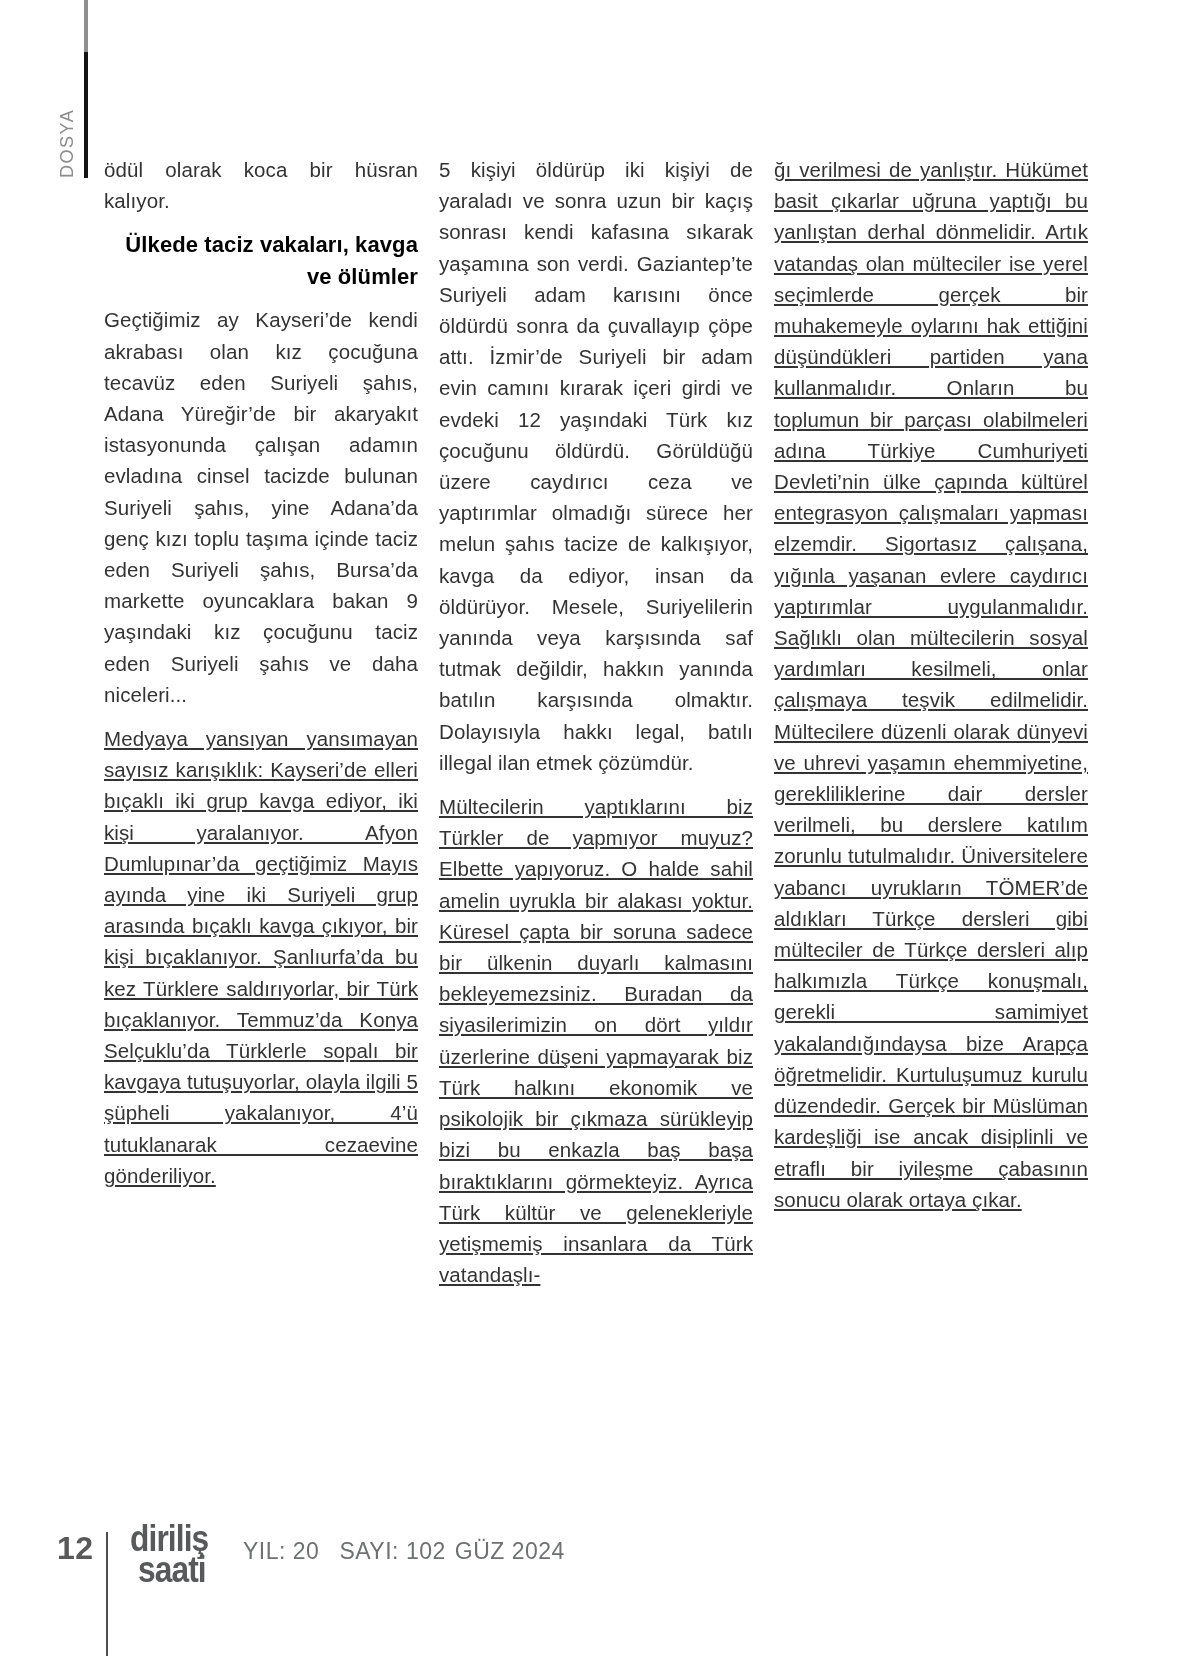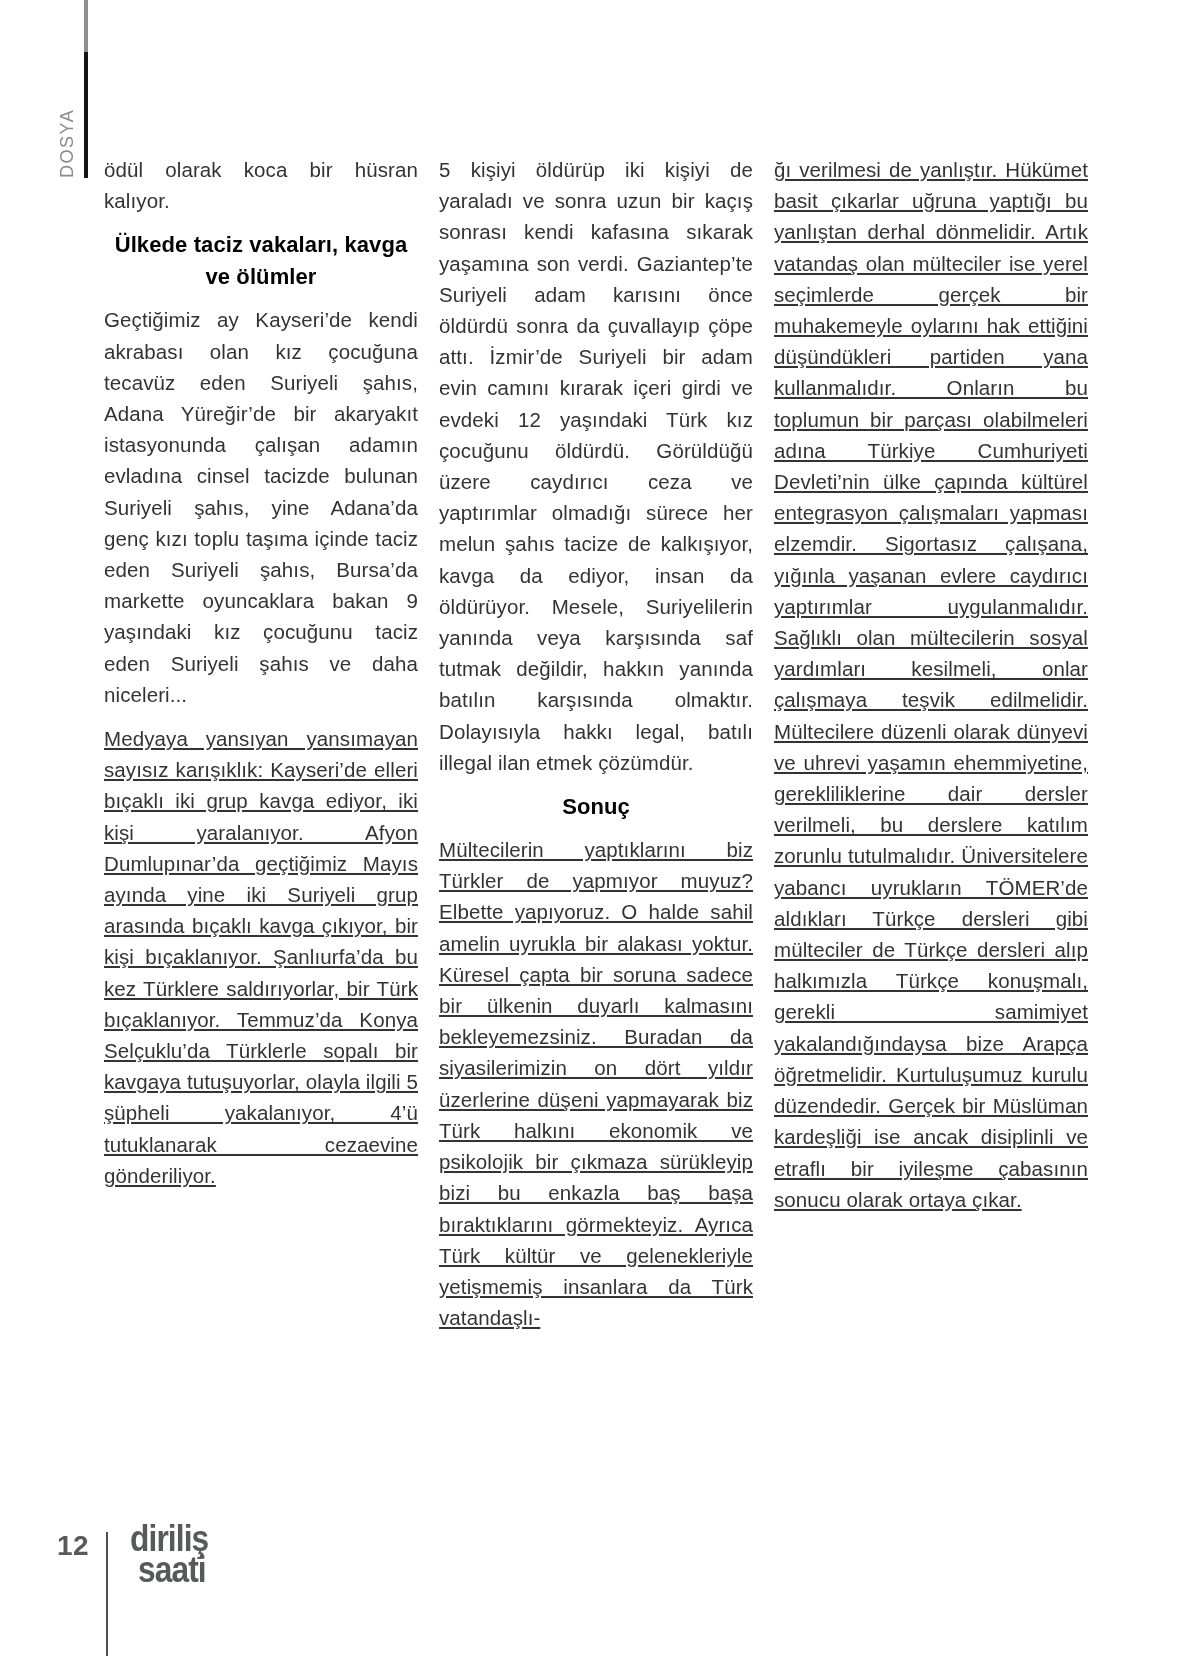--- a/index.html
+++ b/index.html
@@ -37,27 +37,27 @@
     font-size:20.5px;line-height:31.2px;
     color:#333333;
     letter-spacing:0.1px;
   }
   .col p{margin:4px 0 13px 0;}
   .col p:last-child{margin-bottom:0;text-decoration:underline;}
   .col h3{
     margin:0 0 11px 0;
     font-size:22px;line-height:32px;
     color:#000000;font-weight:700;
-    text-align:center;letter-spacing:0.1px;
+    text-align:right;letter-spacing:0.1px;
   }
 
   
   .footer-pagenum{
     position:absolute;left:57px;top:1530px;
-    font-size:28px;font-weight:700;color:#595959;letter-spacing:0.5px;
+    font-size:32px;font-weight:700;color:#595959;letter-spacing:0.5px;
   }
   .footer-divider{
     position:absolute;left:106px;top:1532px;width:2px;height:124px;background:#4d4d4d;
   }
   .logo{
     position:absolute;left:130px;top:1523px;
     color:#58595b;font-weight:700;
     transform:scaleX(0.88);transform-origin:left top;
     letter-spacing:-1px;
   }
@@ -83,30 +83,30 @@
 
     <div class="col">
       <p>ödül olarak koca bir hüsran kalıyor.</p>
       <h3>Ülkede taciz vakaları, kavga ve ölümler</h3>
       <p>Geçtiğimiz ay Kayseri’de kendi akrabası olan kız çocuğuna tecavüz eden Suriyeli şahıs, Adana Yüreğir’de bir akaryakıt istasyonunda çalışan adamın evladına cinsel tacizde bulunan Suriyeli şahıs, yine Adana’da genç kızı toplu taşıma içinde taciz eden Suriyeli şahıs, Bursa’da markette oyuncaklara bakan 9 yaşındaki kız çocuğunu taciz eden Suriyeli şahıs ve daha niceleri...</p>
       <p>Medyaya yansıyan yansımayan sayısız karışıklık: Kayseri’de elleri bıçaklı iki grup kavga ediyor, iki kişi yaralanıyor. Afyon Dumlupınar’da geçtiğimiz Mayıs ayında yine iki Suriyeli grup arasında bıçaklı kavga çıkıyor, bir kişi bıçaklanıyor. Şanlıurfa’da bu kez Türklere saldırıyorlar, bir Türk bıçaklanıyor. Temmuz’da Konya Selçuklu’da Türklerle sopalı bir kavgaya tutuşuyorlar, olayla ilgili 5 şüpheli yakalanıyor, 4’ü tutuklanarak cezaevine gönderiliyor.</p>
     </div>
 
     <div class="col">
       <p>5 kişiyi öldürüp iki kişiyi de yaraladı ve sonra uzun bir kaçış sonrası kendi kafasına sıkarak yaşamına son verdi. Gaziantep’te Suriyeli adam karısını önce öldürdü sonra da çuvallayıp çöpe attı. İzmir’de Suriyeli bir adam evin camını kırarak içeri girdi ve evdeki 12 yaşındaki Türk kız çocuğunu öldürdü. Görüldüğü üzere caydırıcı ceza ve yaptırımlar olmadığı sürece her melun şahıs tacize de kalkışıyor, kavga da ediyor, insan da öldürüyor. Mesele, Suriyelilerin yanında veya karşısında saf tutmak değildir, hakkın yanında batılın karşısında olmaktır. Dolayısıyla hakkı legal, batılı illegal ilan etmek çözümdür.</p>
-      <h3>Sonuç</h3>
       <p>Mültecilerin yaptıklarını biz Türkler de yapmıyor muyuz? Elbette yapıyoruz. O halde sahil amelin uyrukla bir alakası yoktur. Küresel çapta bir soruna sadece bir ülkenin duyarlı kalmasını bekleyemezsiniz. Buradan da siyasilerimizin on dört yıldır üzerlerine düşeni yapmayarak biz Türk halkını ekonomik ve psikolojik bir çıkmaza sürükleyip bizi bu enkazla baş başa bıraktıklarını görmekteyiz. Ayrıca Türk kültür ve gelenekleriyle yetişmemiş insanlara da Türk vatandaşlı-</p>
     </div>
 
     <div class="col">
       <p>ğı verilmesi de yanlıştır. Hükümet basit çıkarlar uğruna yaptığı bu yanlıştan derhal dönmelidir. Artık vatandaş olan mülteciler ise yerel seçimlerde gerçek bir muhakemeyle oylarını hak ettiğini düşündükleri partiden yana kullanmalıdır. Onların bu toplumun bir parçası olabilmeleri adına Türkiye Cumhuriyeti Devleti’nin ülke çapında kültürel entegrasyon çalışmaları yapması elzemdir. Sigortasız çalışana, yığınla yaşanan evlere caydırıcı yaptırımlar uygulanmalıdır. Sağlıklı olan mültecilerin sosyal yardımları kesilmeli, onlar çalışmaya teşvik edilmelidir. Mültecilere düzenli olarak dünyevi ve uhrevi yaşamın ehemmiyetine, gerekliliklerine dair dersler verilmeli, bu derslere katılım zorunlu tutulmalıdır. Üniversitelere yabancı uyrukların TÖMER’de aldıkları Türkçe dersleri gibi mülteciler de Türkçe dersleri alıp halkımızla Türkçe konuşmalı, gerekli samimiyet yakalandığındaysa bize Arapça öğretmelidir. Kurtuluşumuz kurulu düzendedir. Gerçek bir Müslüman kardeşliği ise ancak disiplinli ve etraflı bir iyileşme çabasının sonucu olarak ortaya çıkar.</p>
     </div>
 
   </div>
 
   <div class="footer-pagenum">12</div>
   <div class="footer-divider"></div>
   <div class="logo">
     <div class="l1">diriliş</div>
     <div class="l2">saati</div>
   </div>
+  <div class="issue-info"><span>YIL: 20</span><span class="sep1"></span><span>SAYI: 102</span><span class="sep2"></span><span>GÜZ 2024</span></div>
 
 </div>
 
 </body></html>

